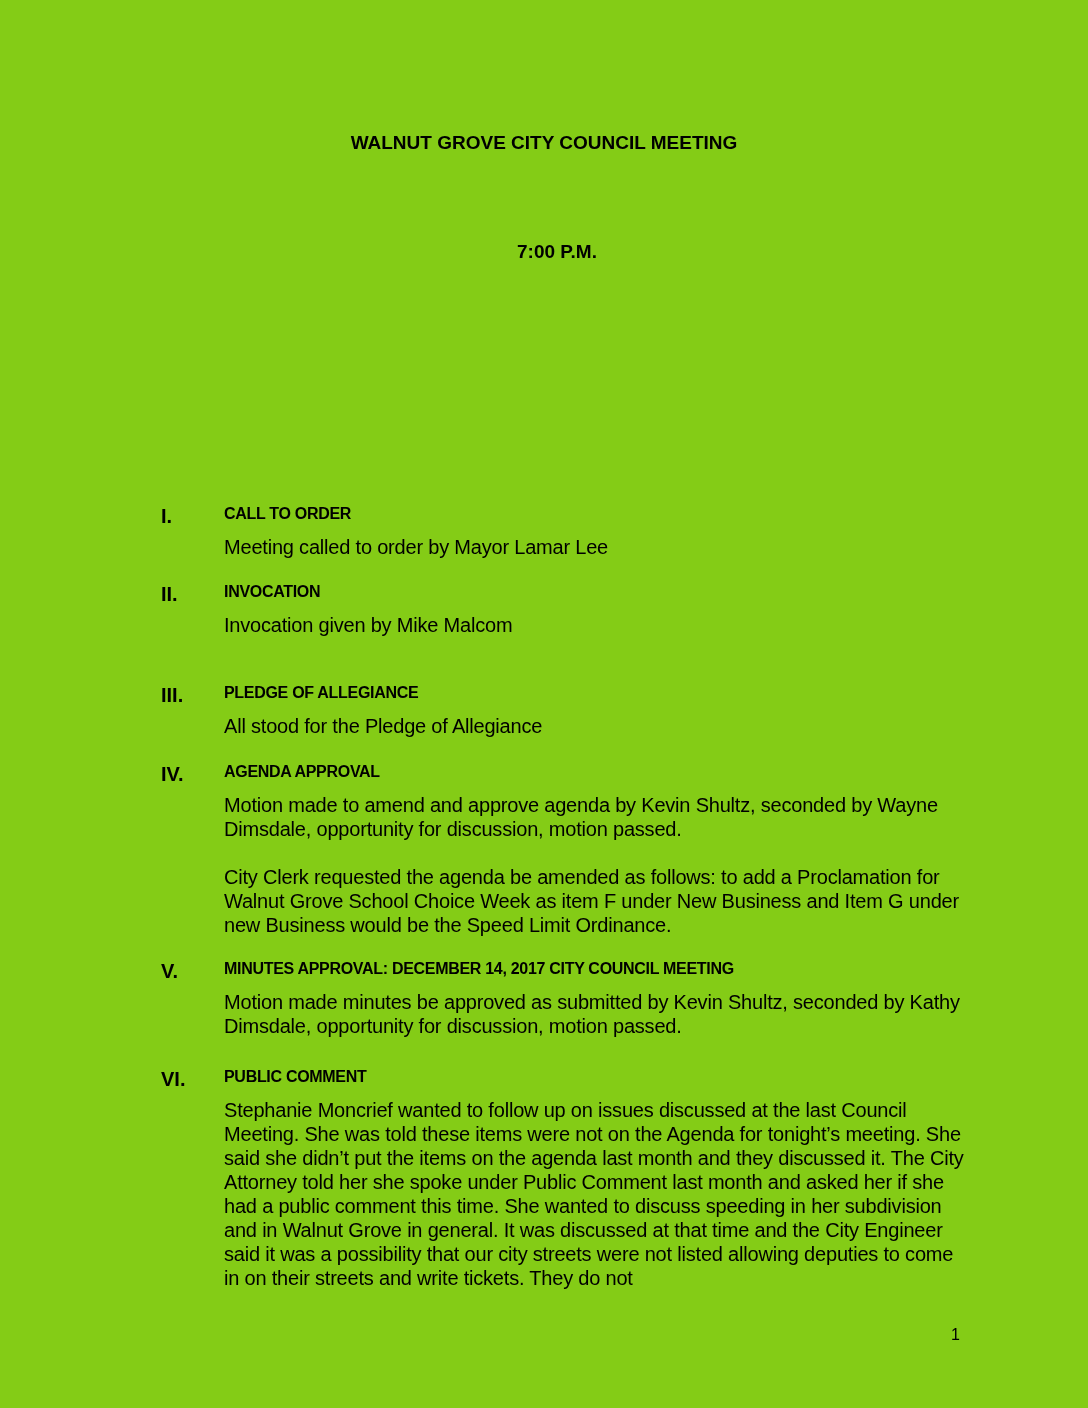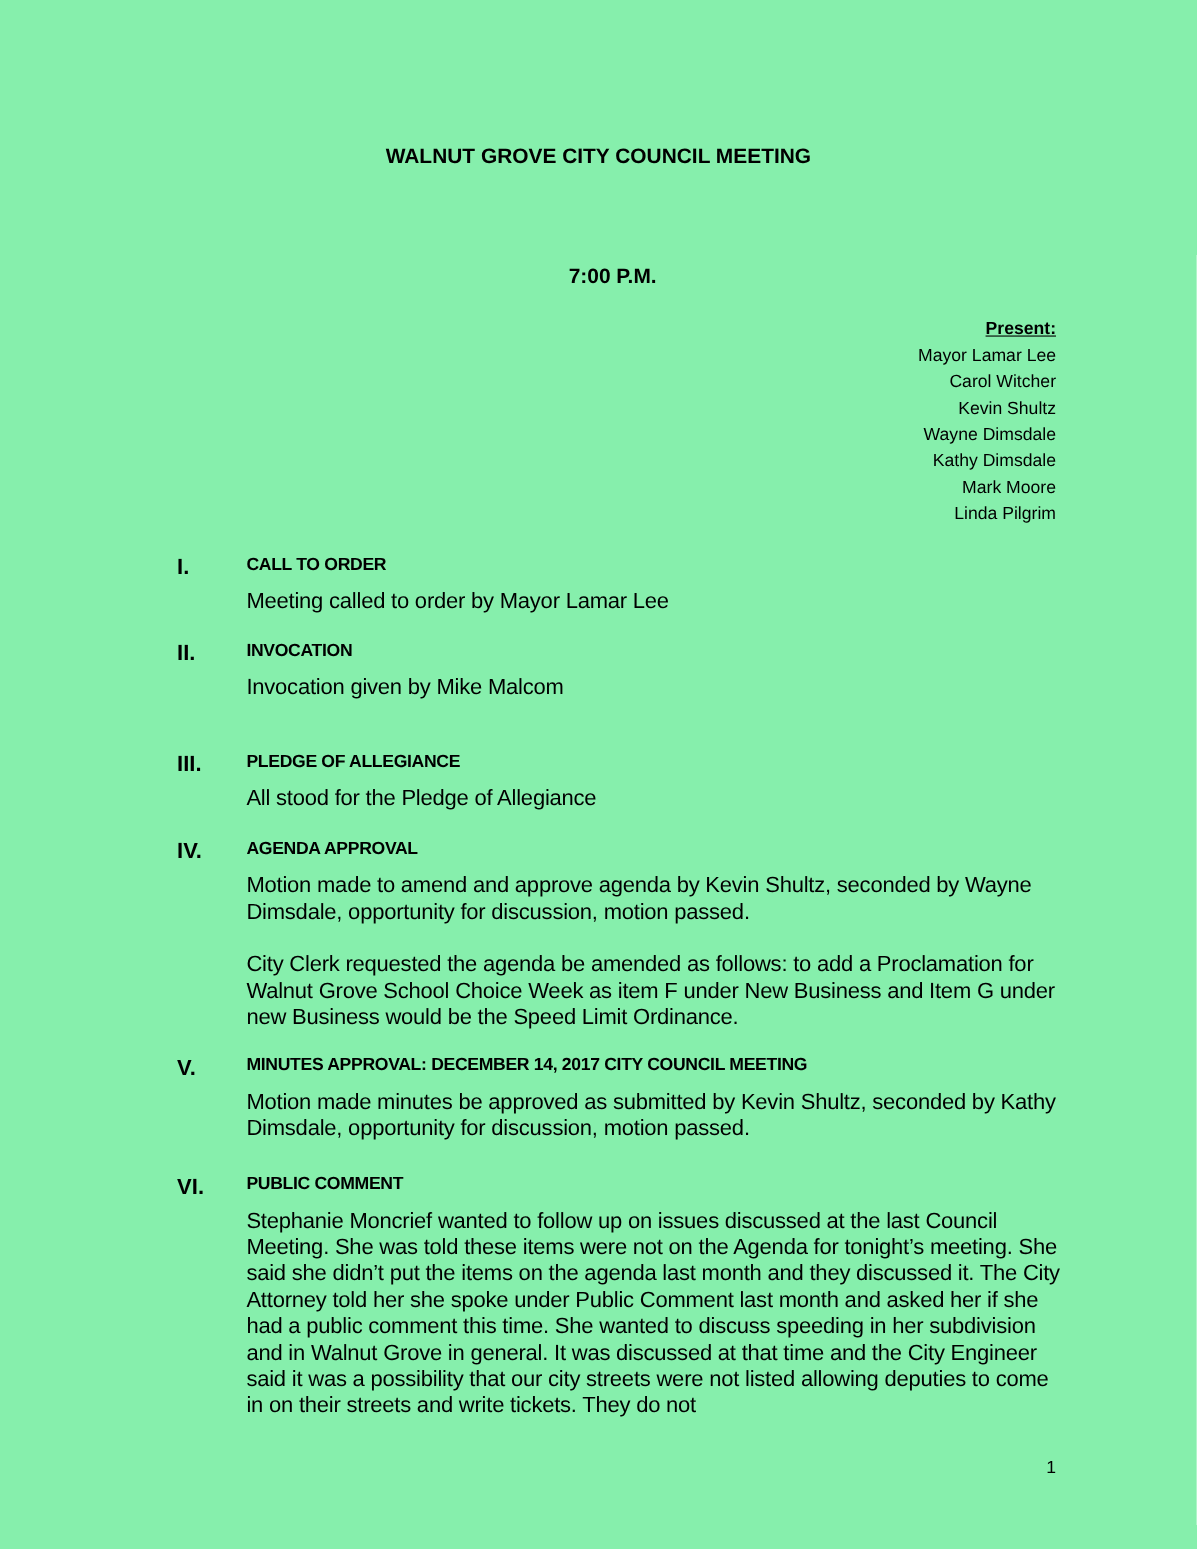--- a/index.html
+++ b/index.html
@@ -1,48 +1,38 @@
 <!DOCTYPE html>
 <html><head>
   <meta charset="utf-8">
   <style>
     html, body { margin: 0; padding: 0; background: #ffffff; }
     body { width: 1088px; height: 1408px; position: relative; overflow: hidden;
       font-family: "Liberation Sans", "DejaVu Sans", sans-serif; color: #000; }
-    .page { position: absolute; left: 0; top: 0; width: 1088px; height: 1408px; background: #86efac; }
+    .page { position: absolute; left: 0; top: 0; width: 1088px; height: 1408px; background: #84cc16; }
     .title { position: absolute; left: 0; width: 1088px; text-align: center; font-weight: bold;
       font-size: 19px; letter-spacing: 0; }
     .present { position: absolute; right: 128px; top: 288px; text-align: right; font-size: 16px; line-height: 24px; }
     .present .hdr { font-weight: bold; text-decoration: underline; }
     .section { position: absolute; left: 161px; width: 810px; }
     .section .num { position: absolute; left: 0; top: 0; font-weight: bold; font-size: 20px; }
     .section .head { position: absolute; left: 63px; top: 0; font-weight: bold; font-size: 16px; white-space: nowrap; letter-spacing: -0.3px; }
     .section .body { position: absolute; left: 63px; top: 30px; width: 740px; font-size: 20px; line-height: 24px; letter-spacing: -0.2px; }
     .section .body p { margin: 0; }
     .section .body p + p { margin-top: 24px; }
     .pagenum { position: absolute; right: 128px; top: 1326px; font-size: 16px; }
   </style>
 </head>
 <body>
 
 <div class="page">
 
   <div class="title" style="top:132px;">WALNUT GROVE CITY COUNCIL MEETING</div>
   <div class="title" style="top:241px;margin-left:13px;">7:00 P.M.</div>
 
-  <div class="present">
-    <div class="hdr">Present:</div>
-    <div>Mayor Lamar Lee</div>
-    <div>Carol Witcher</div>
-    <div>Kevin Shultz</div>
-    <div>Wayne Dimsdale</div>
-    <div>Kathy Dimsdale</div>
-    <div>Mark Moore</div>
-    <div>Linda Pilgrim</div>
-  </div>
 
   <div class="section" style="top:505px;">
     <div class="num">I.</div>
     <div class="head">CALL TO ORDER</div>
     <div class="body">
       <p>Meeting called to order by Mayor Lamar Lee</p>
     </div>
   </div>
 
   <div class="section" style="top:583px;">

